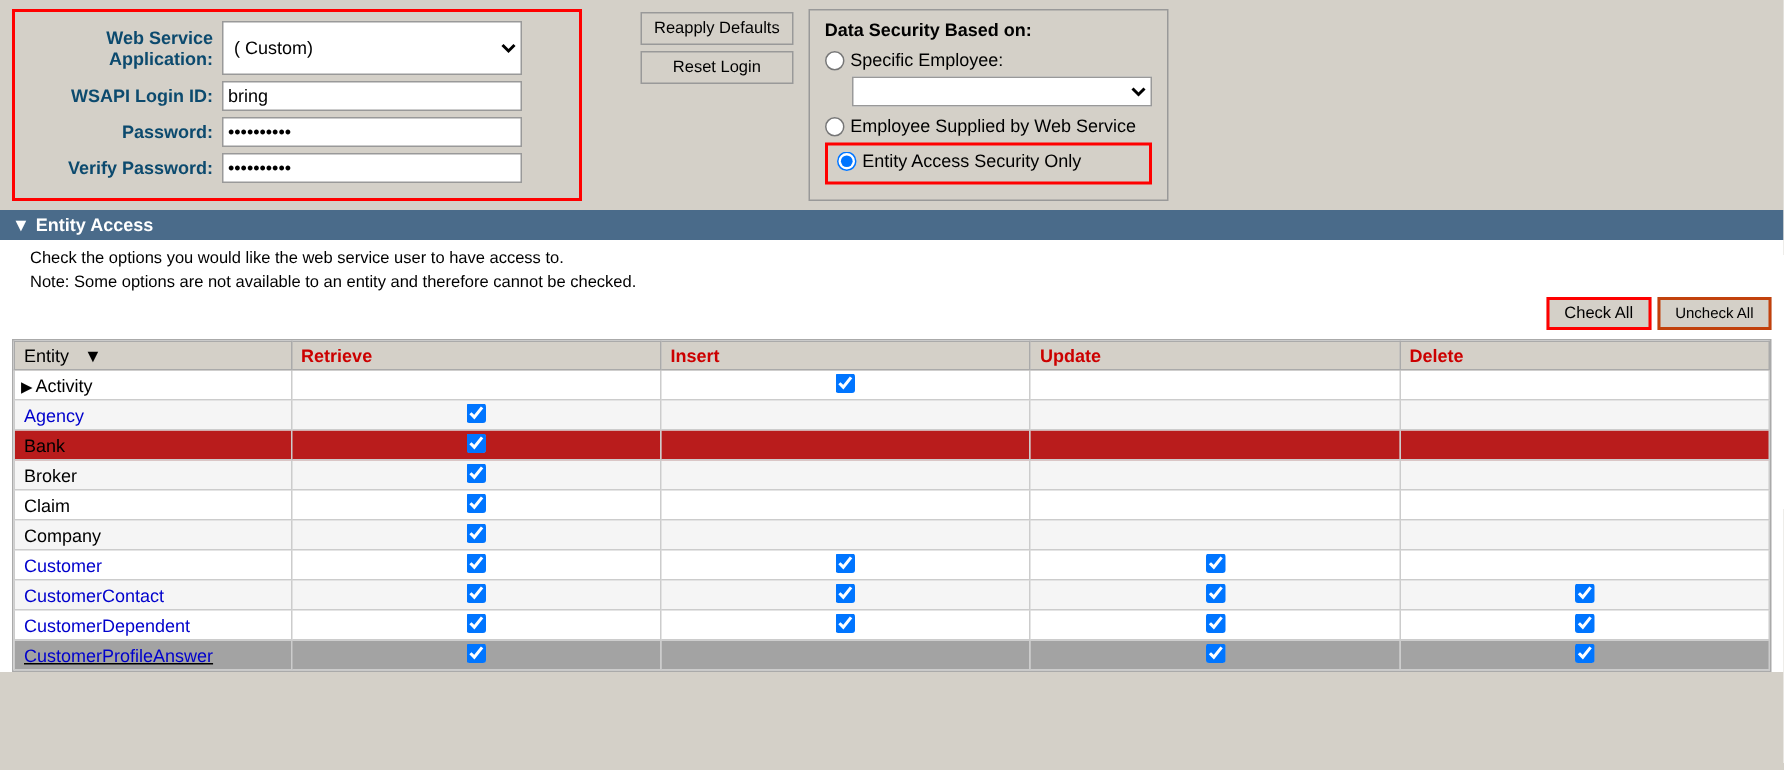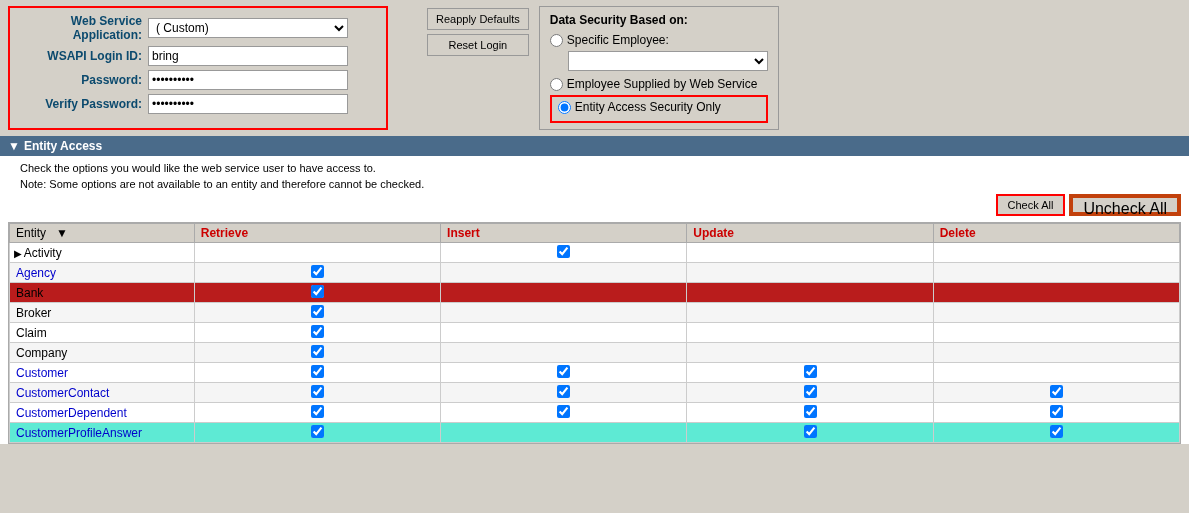--- a/index.html
+++ b/index.html
@@ -127,26 +127,26 @@
     .check-all-btn {
       border: 2px solid red;
       background: #d4d0c8;
       padding: 2px 10px;
       cursor: pointer;
       height: 22px;
       font-size: 11px;
     }
 
     .uncheck-all-btn {
-      border: 4px solid #c2410c;
+      border: 2px solid #c2410c;
       background: #d4d0c8;
       padding: 2px 10px;
       cursor: pointer;
       height: 22px;
-      font-size: 16px;
+      font-size: 10px;
     }
 
     .entity-table {
       width: 100%;
       border-collapse: collapse;
       font-size: 11px;
     }
 
     .entity-table th {
       border: 1px solid #aaa;
@@ -197,21 +197,21 @@
     }
   </style>
 </head>
 <body>
 
 <div class="top-section">
 
   <div class="left-panel">
     <div class="form-row">
       <span class="form-label">Web Service Application:</span>
-      <select class="form-input" style="width:200px;height:20px;">
+      <select class="form-input" style="width:200px;height:36px;">
         <option>( Custom)</option>
       </select>
     </div>
     <div class="form-row">
       <span class="form-label">WSAPI Login ID:</span>
       <input type="text" class="form-input" value="bring" style="">
     </div>
     <div class="form-row">
       <span class="form-label">Password:</span>
       <input type="password" class="form-input" value="**********" style="">
@@ -334,21 +334,21 @@
               <td class="checkbox-cell"><input type="checkbox" checked="" style=""></td>
               <td class="checkbox-cell"><input type="checkbox" checked="" style=""></td>
             </tr>
             <tr style="background: rgb(255, 255, 255);">
               <td class="entity-name"><span style="font-size: 10px; margin-right: 2px;"></span>CustomerDependent</td>
               <td class="checkbox-cell"><input type="checkbox" checked="" style=""></td>
               <td class="checkbox-cell"><input type="checkbox" checked="" style=""></td>
               <td class="checkbox-cell"><input type="checkbox" checked="" style=""></td>
               <td class="checkbox-cell"><input type="checkbox" checked="" style=""></td>
             </tr>
-            <tr style="background: #5eead4;">
+            <tr style="background: #a3a3a3; text-decoration: underline;">
               <td class="entity-name"><span style="font-size: 10px; margin-right: 2px;"></span>CustomerProfileAnswer</td>
               <td class="checkbox-cell"><input type="checkbox" checked="" style=""></td>
               <td class="checkbox-cell"></td>
               <td class="checkbox-cell"><input type="checkbox" checked="" style=""></td>
               <td class="checkbox-cell"><input type="checkbox" checked="" style=""></td>
             </tr>
           </tbody>
       </table>
     </div>
   </div>

